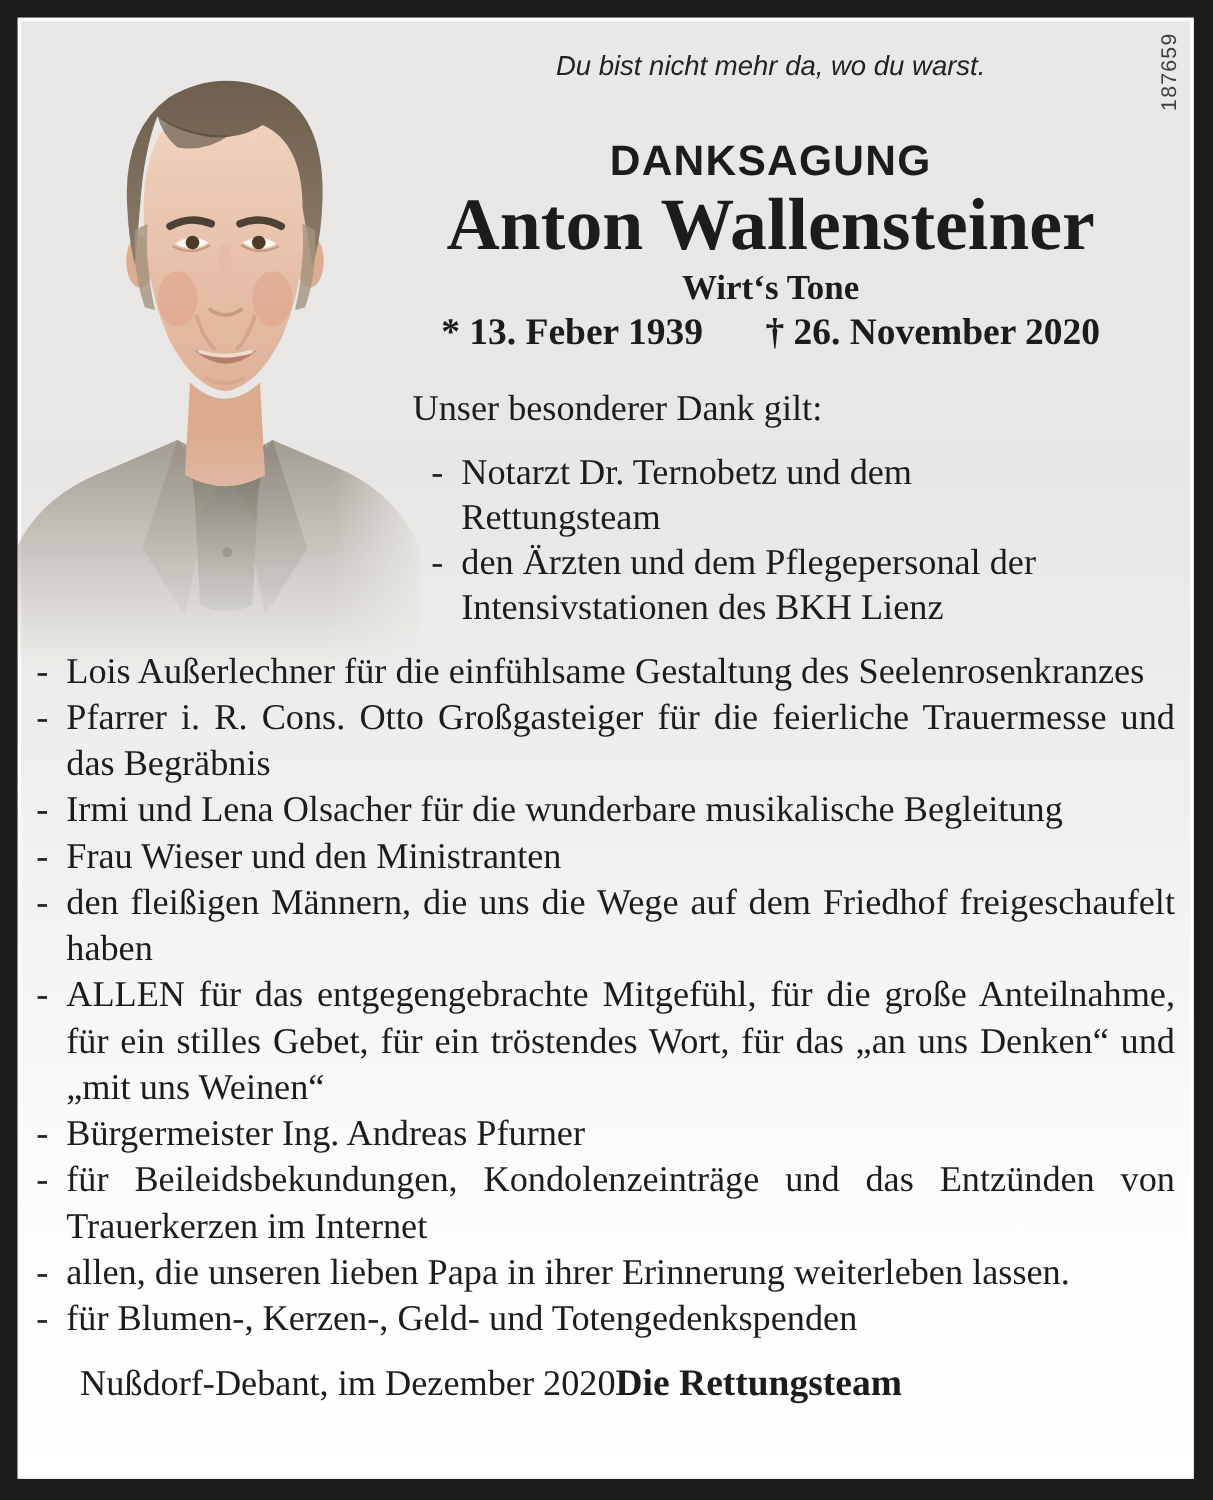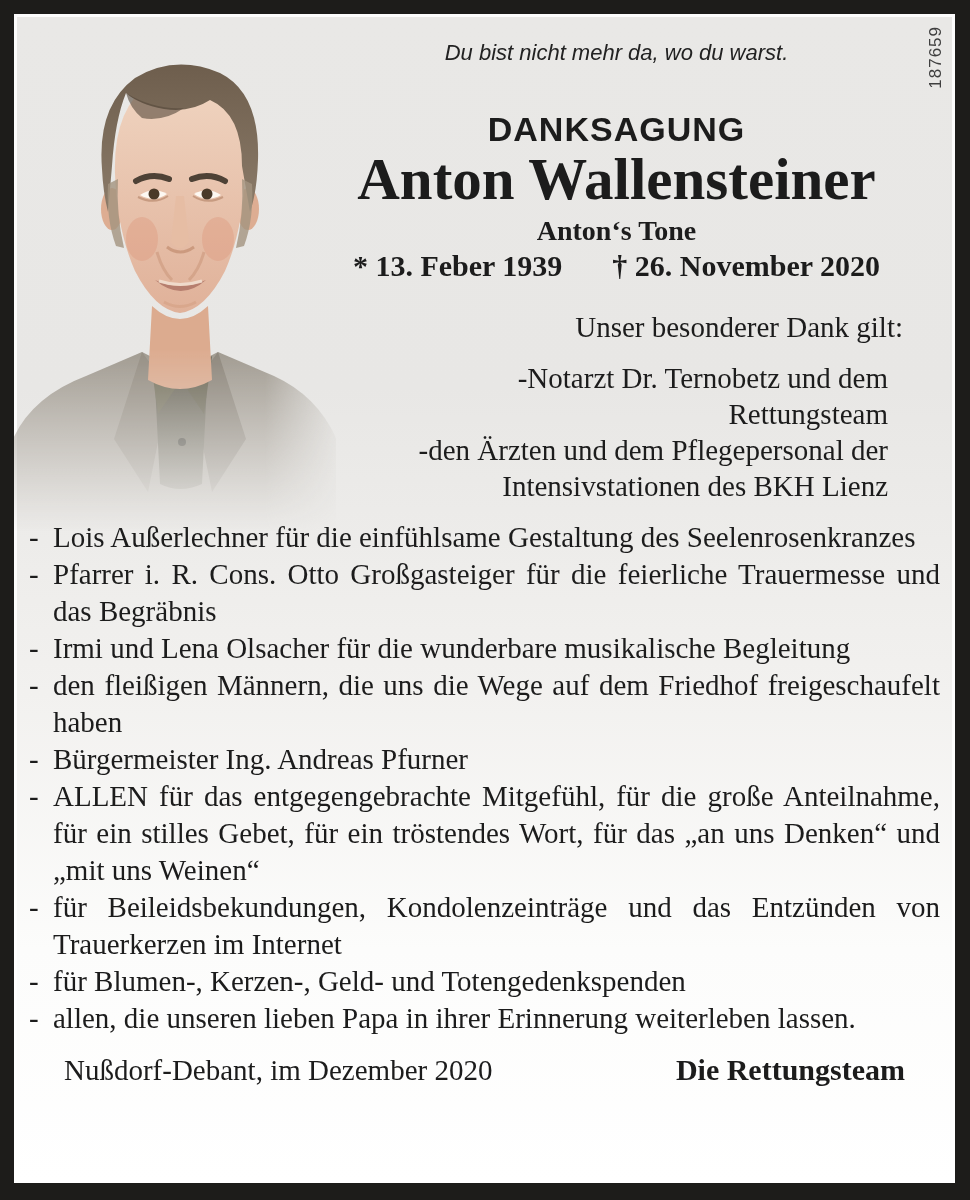--- a/index.html
+++ b/index.html
@@ -83,21 +83,21 @@
     margin-top: 2px;
     font-weight: bold;
     font-size: 30px;
     line-height: 34px;
     white-space: nowrap;
   }
   .dates .death { margin-left: 50px; }
 
   .special {
     margin-top: 26px;
-    text-align: right;
+    text-align: left;
     font-size: 29px;
     line-height: 36px;
   }
   .special .intro { margin-bottom: 5px; }
 
   ul.plain {
     list-style: none;
     margin: 15px; padding: 0;
   }
   ul.plain li {
@@ -116,21 +116,20 @@
     padding: 0 50px 0 48px;
     font-size: 29px;
     line-height: 37px;
     text-align: justify;
     hyphens: manual;
     -webkit-hyphens: manual;
   }
 
   .footer {
     display: flex;
-    justify-content: space-between;
     align-items: baseline;
     margin-top: 15px;
     padding: 0 50px 0 50px;
     font-size: 29px;
     line-height: 36px;
   }
   .footer .signature { font-weight: bold; font-size: 30px; }
 </style>
 </head>
 <body>
@@ -227,43 +226,44 @@
         </g>
       </svg>
     </div>
 
     <div class="header">
       <div class="quote">
         <div>Du bist nicht mehr da, wo du warst.</div>
       </div>
       <div class="heading">DANKSAGUNG</div>
       <h1 class="name">Anton Wallensteiner</h1>
-      <div class="vulgo">Anton‘s Tone</div>
+      <div class="vulgo">Wirt‘s Tone</div>
       <div class="dates">
         <span class="birth">* 13. Feber 1939</span><span class="death">† 26. November 2020</span>
       </div>
       <div class="special">
         <div class="intro">Unser besonderer Dank gilt:</div>
         <ul class="plain">
             <li><span class="dash">-</span><span class="li-text">Notarzt Dr. Ternobetz und dem Rettungsteam</span></li>
             <li><span class="dash">-</span><span class="li-text">den Ärzten und dem Pflegepersonal der Intensivstationen des BKH Lienz</span></li>
           </ul>
       </div>
     </div>
 
     <ul class="plain main-list">
         <li><span class="dash">-</span><span class="li-text">Lois Außerlechner für die einfühlsame Gestaltung des Seelen­rosenkranzes</span></li>
         <li><span class="dash">-</span><span class="li-text">Pfarrer i. R. Cons. Otto Großgasteiger für die feierliche Trauer­messe und das Begräbnis</span></li>
         <li><span class="dash">-</span><span class="li-text">Irmi und Lena Olsacher für die wunderbare musikalische Begleitung</span></li>
+        <li><span class="dash">-</span><span class="li-text">Frau Wieser und den Ministranten</span></li>
         <li><span class="dash">-</span><span class="li-text">den fleißigen Männern, die uns die Wege auf dem Friedhof frei­geschaufelt haben</span></li>
+        <li><span class="dash">-</span><span class="li-text">ALLEN für das entgegengebrachte Mitgefühl, für die große Anteilnahme, für ein stilles Gebet, für ein tröstendes Wort, für das „an uns Denken“ und „mit uns Weinen“</span></li>
         <li><span class="dash">-</span><span class="li-text">Bürgermeister Ing. Andreas Pfurner</span></li>
-        <li><span class="dash">-</span><span class="li-text">ALLEN für das entgegengebrachte Mitgefühl, für die große Anteilnahme, für ein stilles Gebet, für ein tröstendes Wort, für das „an uns Denken“ und „mit uns Weinen“</span></li>
         <li><span class="dash">-</span><span class="li-text">für Beileidsbekundungen, Kondolenzeinträge und das Entzünden von Trauerkerzen im Internet</span></li>
+        <li><span class="dash">-</span><span class="li-text">allen, die unseren lieben Papa in ihrer Erinnerung weiterleben lassen.</span></li>
         <li><span class="dash">-</span><span class="li-text">für Blumen-, Kerzen-, Geld- und Totengedenkspenden</span></li>
-        <li><span class="dash">-</span><span class="li-text">allen, die unseren lieben Papa in ihrer Erinnerung weiterleben lassen.</span></li>
       </ul>
 
     <div class="footer">
       <span class="place-date">Nußdorf-Debant, im Dezember 2020</span>
       <span class="signature">Die Rettungsteam</span>
     </div>
 
   </div>
 </div>
 

